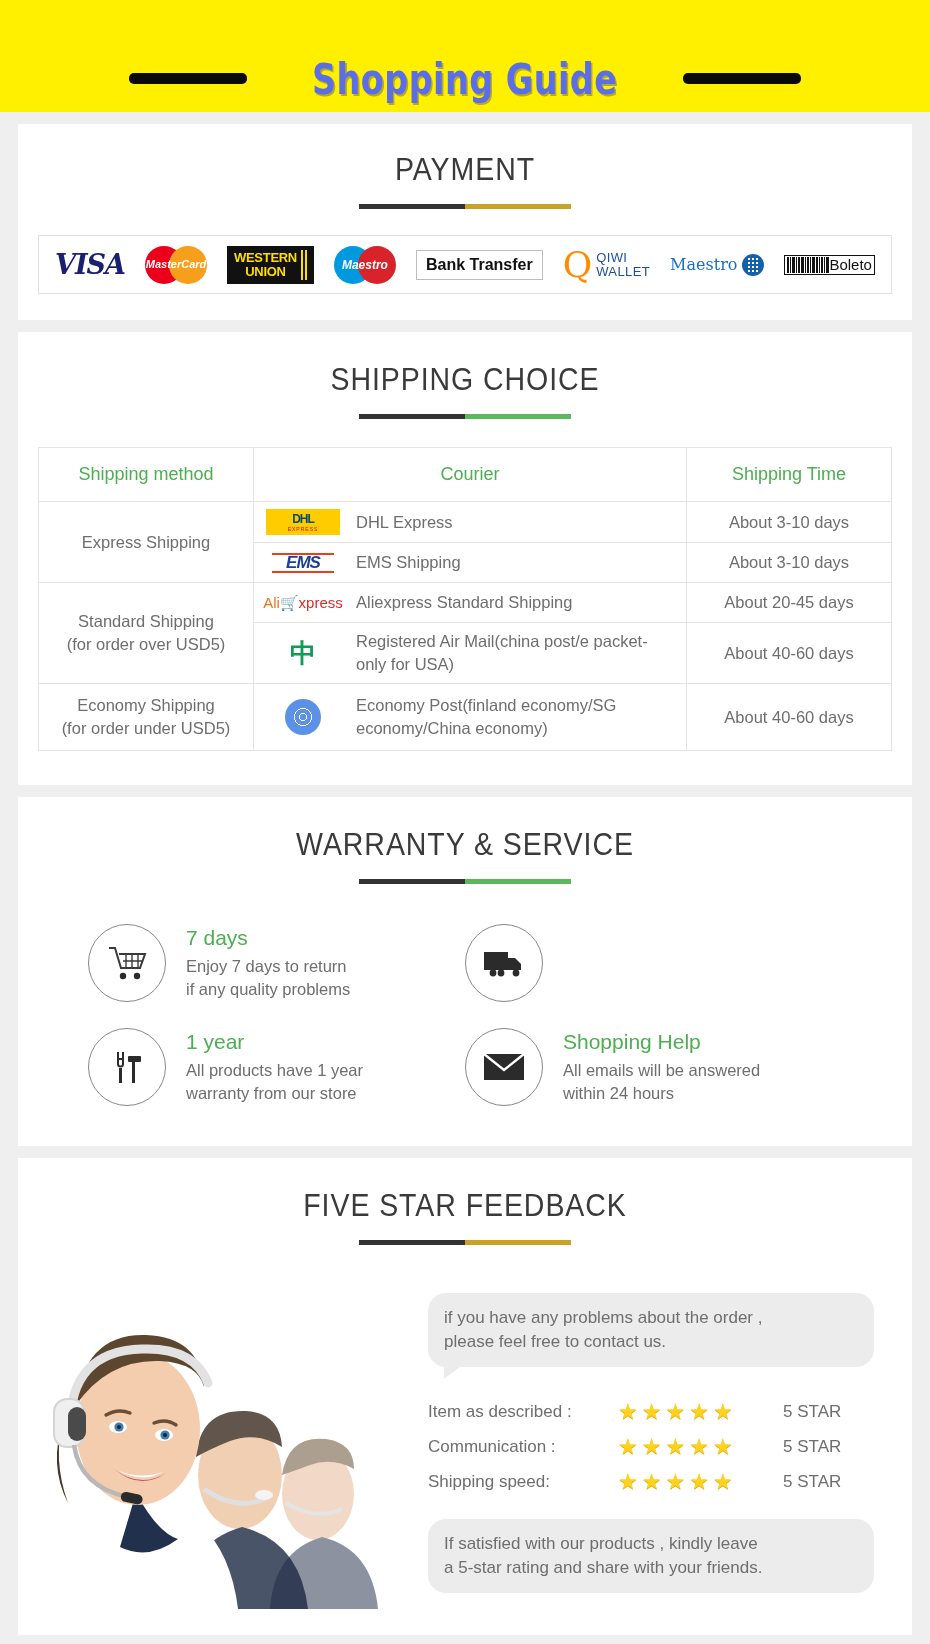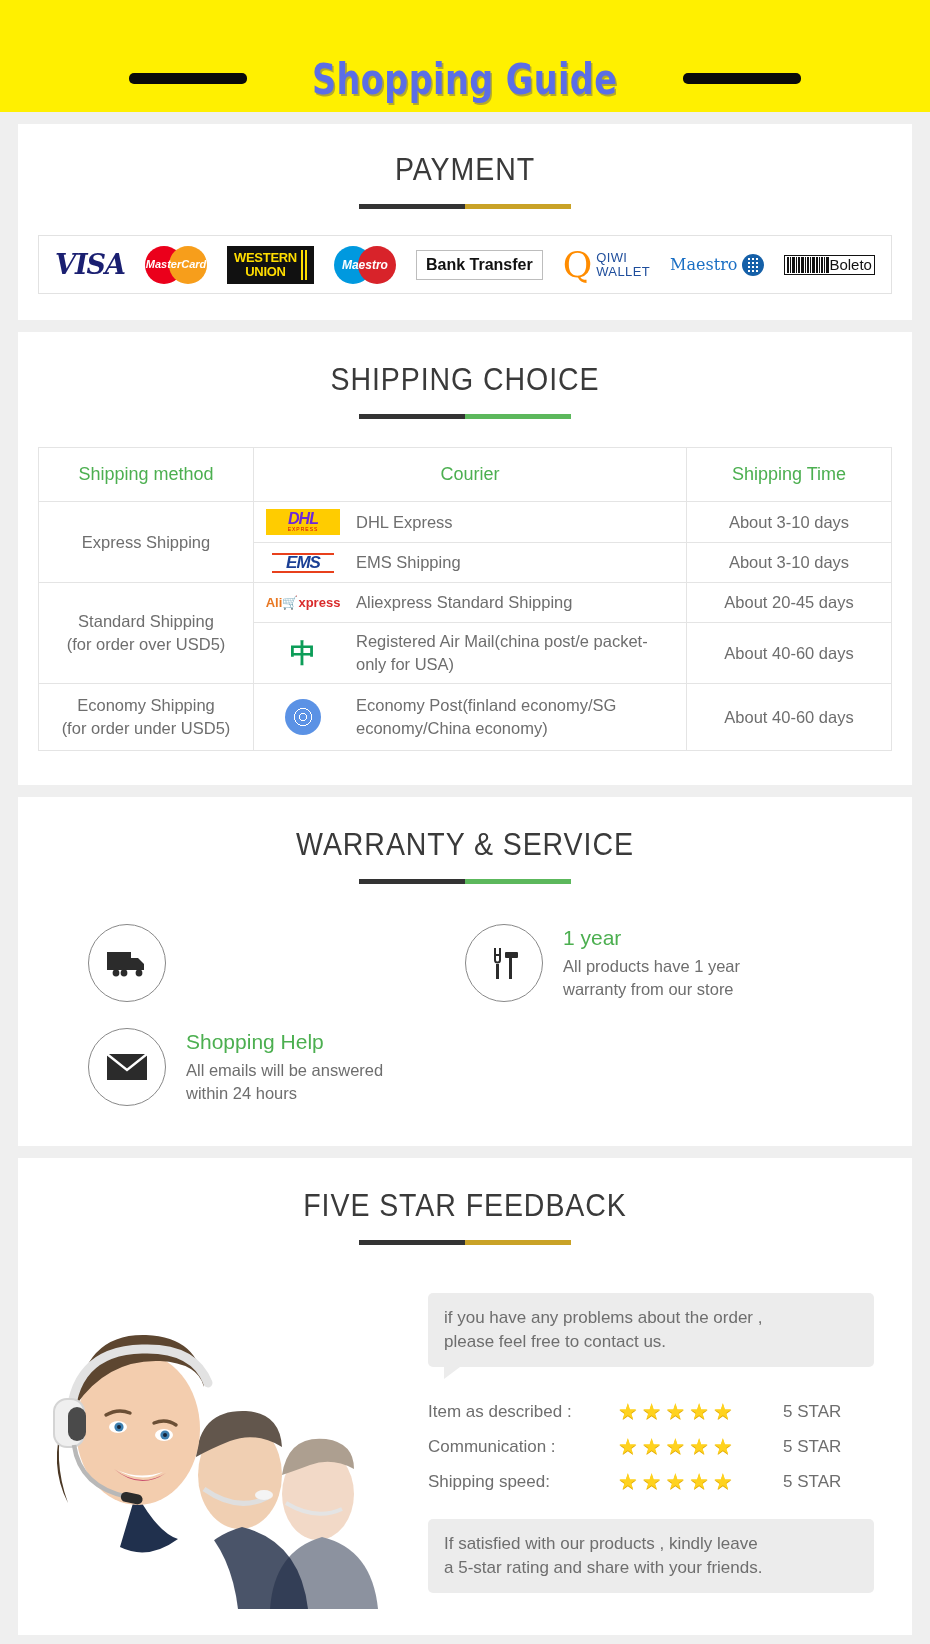--- a/index.html
+++ b/index.html
@@ -87,26 +87,26 @@
   .col-a{width:215px;}
   .col-c{width:205px;}
   td.method{text-align:center;padding:10px 0;line-height:23px;}
   td.time{text-align:center;padding:10px 6px;}
   td.courier{padding:7px 10px;}
   .courier-in{display:flex;align-items:center;gap:14px;}
   .courier-logo{width:78px;min-width:78px;display:flex;align-items:center;justify-content:center;}
   .courier-name{line-height:23px;}
 
   .dhl{background:#ffcc00;width:74px;height:26px;display:flex;flex-direction:column;align-items:center;justify-content:center;}
-  .dhl b{color:#6d28d9;font-style:italic;font-size:16px;line-height:14px;letter-spacing:-1px;}
+  .dhl b{color:#0c4a6e;font-size:12px;line-height:14px;letter-spacing:-1px;}
   .dhl s{text-decoration:none;color:#d40511;font-size:5px;letter-spacing:1px;}
   .ems{display:flex;flex-direction:column;align-items:center;}
   .ems b{color:#1b3f94;font-style:italic;font-weight:bold;font-size:17px;line-height:15px;letter-spacing:-1px;}
   .ems i{display:block;width:62px;height:2px;background:#e8401c;margin-top:1px;}
-  .alix{font-size:13px;font-weight:bold;line-height:14px;white-space:nowrap;}
+  .alix{font-size:15px;font-weight:normal;line-height:14px;white-space:nowrap;}
   .alix .a{color:#e87722;}
   .alix .x{color:#d92b2b;}
   .chinapost{color:#0c9d58;font-size:26px;font-weight:bold;line-height:24px;}
   .unlogo{width:36px;height:36px;border-radius:50%;background:#5b92e5;position:relative;}
   .unlogo::after{content:"";position:absolute;inset:4px;border-radius:50%;
     background:
       radial-gradient(circle at 50% 50%, transparent 3px, #fff 3px, #fff 4px, transparent 4px),
       radial-gradient(circle at 50% 50%, transparent 8px, #fff 8px, #fff 9px, transparent 9px);
   }
 
@@ -116,21 +116,21 @@
   .circ{width:76px;min-width:76px;height:76px;border-radius:50%;border:1.5px solid #888;
         display:flex;align-items:center;justify-content:center;}
   .f-title{color:#4caf50;font-size:21px;margin:2px 0 5px;}
   .f-line{color:#6e6e6e;font-size:16.5px;line-height:23px;}
 
   
   .feed-body{display:flex;margin-top:34px;}
   .photo{width:400px;min-width:400px;height:330px;position:relative;overflow:hidden;}
   .fb-right{flex:1;padding:14px 38px 0 10px;}
   .bubble{
-    background:#ececec;border-radius:5px;padding:13px 16px;color:#6e6e6e;
+    background:#ececec;border-radius:18px;padding:13px 16px;color:#6e6e6e;
     font-size:17px;line-height:24px;position:relative;
   }
   .bubble.tail::after{
     content:"";position:absolute;left:16px;bottom:-12px;border-width:12px 16px 0 0;
     border-style:solid;border-color:#ececec transparent transparent transparent;
   }
   .ratings{margin:34px 0 26px;}
   .rate-row{display:flex;align-items:center;margin-bottom:13px;}
   .rate-label{width:190px;color:#6e6e6e;font-size:17px;}
   .stars{display:flex;gap:4px;width:165px;}
@@ -336,20 +336,35 @@
 
   <div class="card warr">
     <h2 class="sec-title">WARRANTY &amp; SERVICE</h2>
     <div class="sec-rule">
       <i class="rule-dark"></i>
         <i class="rule-green"></i>
     </div>
 
     <div class="warr-grid">
 
+      <div class="feature">
+        <span class="circ">
+          <svg width="42" height="40" viewBox="0 0 42 40">
+            <path d="M3 5 h6 l6 20 h19 l5 -14 H13" fill="none" stroke="#3a3a3a" stroke-width="2"></path>
+            <path d="M16 11 h22 M17 18 h20 M20 11 v14 M26 11 v14 M32 11 v14" stroke="#3a3a3a" stroke-width="1.4" fill="none"></path>
+            <circle cx="17" cy="33" r="3.2" fill="#2b2b2b"></circle>
+            <circle cx="31" cy="33" r="3.2" fill="#2b2b2b"></circle>
+          </svg>
+        </span>
+        <span>
+          <div class="f-title">7 days</div>
+          <div class="f-line">Enjoy 7 days to return</div>
+          <div class="f-line">if any quality problems</div>
+        </span>
+      </div>
 
       <div class="feature">
         <span class="circ">
           <svg width="44" height="34" viewBox="0 0 44 34">
             <rect x="2" y="6" width="24" height="18" fill="#2b2b2b"></rect>
             <path d="M26 12 h7 l6 6 v6 h-13 z" fill="#2b2b2b"></path>
             <circle cx="11" cy="27" r="3.4" fill="#2b2b2b"></circle>
             <circle cx="19" cy="27" r="3.4" fill="#2b2b2b"></circle>
             <circle cx="34" cy="27" r="3.4" fill="#2b2b2b"></circle>
           </svg>

